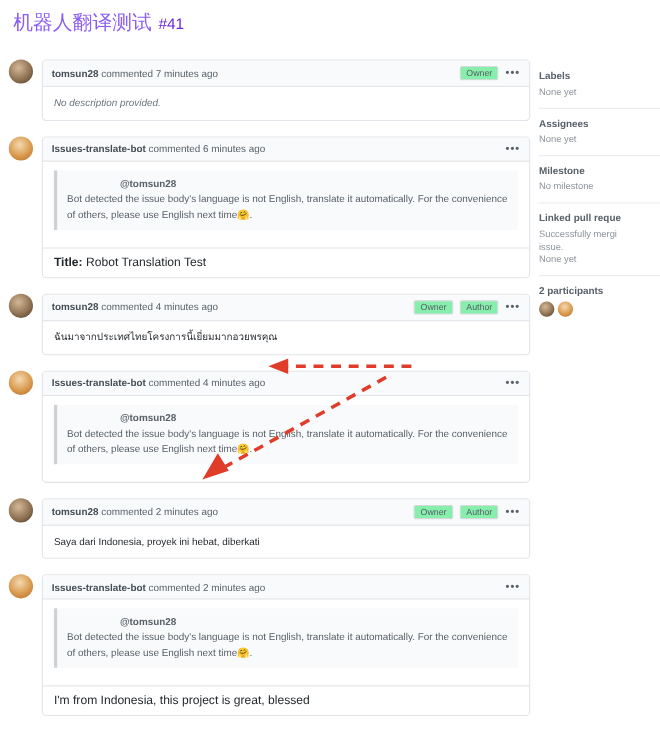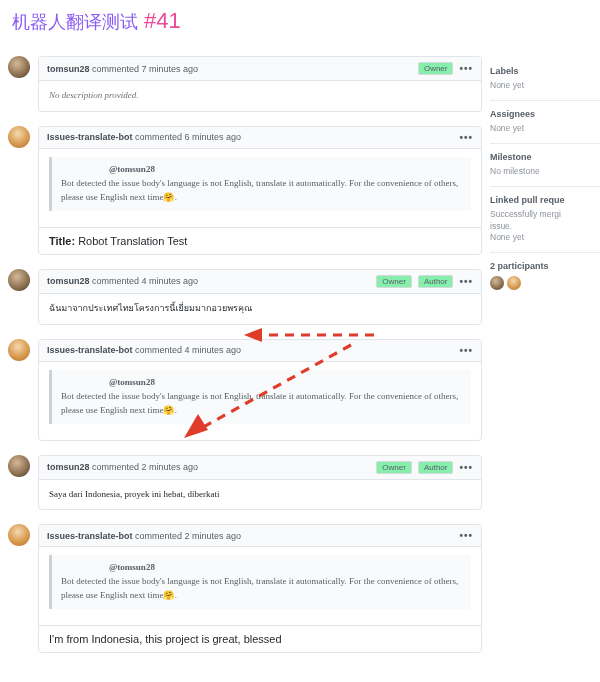--- a/index.html
+++ b/index.html
@@ -17,23 +17,23 @@
       display: flex;
       align-items: baseline;
       gap: 6px;
     }
     .issue-title {
       font-size: 18px;
       font-weight: 400;
       color: #8b5cf6;
     }
     .issue-number {
-      font-size: 22px;
+      font-size: 14px;
       font-weight: 300;
-      color: #ec4899;
+      color: #6d28d9;
     }
     .meta-line {
       display: flex;
       align-items: center;
       gap: 6px;
       margin-top: 6px;
     }
     .state-badge {
       background: #28a745;
       color: #fff;
@@ -112,21 +112,20 @@
       font-weight: 700;
       letter-spacing: 1px;
       cursor: pointer;
       font-size: 10px;
     }
     .card-body {
       padding: 8px 10px;
       font-size: 9px;
       color: #24292e;
       line-height: 1.55;
-      font-family: Liberation Serif, serif;
     }
     .card-body em.empty {
       color: #6a737d;
       font-style: italic;
     }
     .quote-block {
       border-left: 3px solid #ced2d7;
       background: #f9fafb;
       padding: 6px 9px;
       margin-bottom: 8px;

